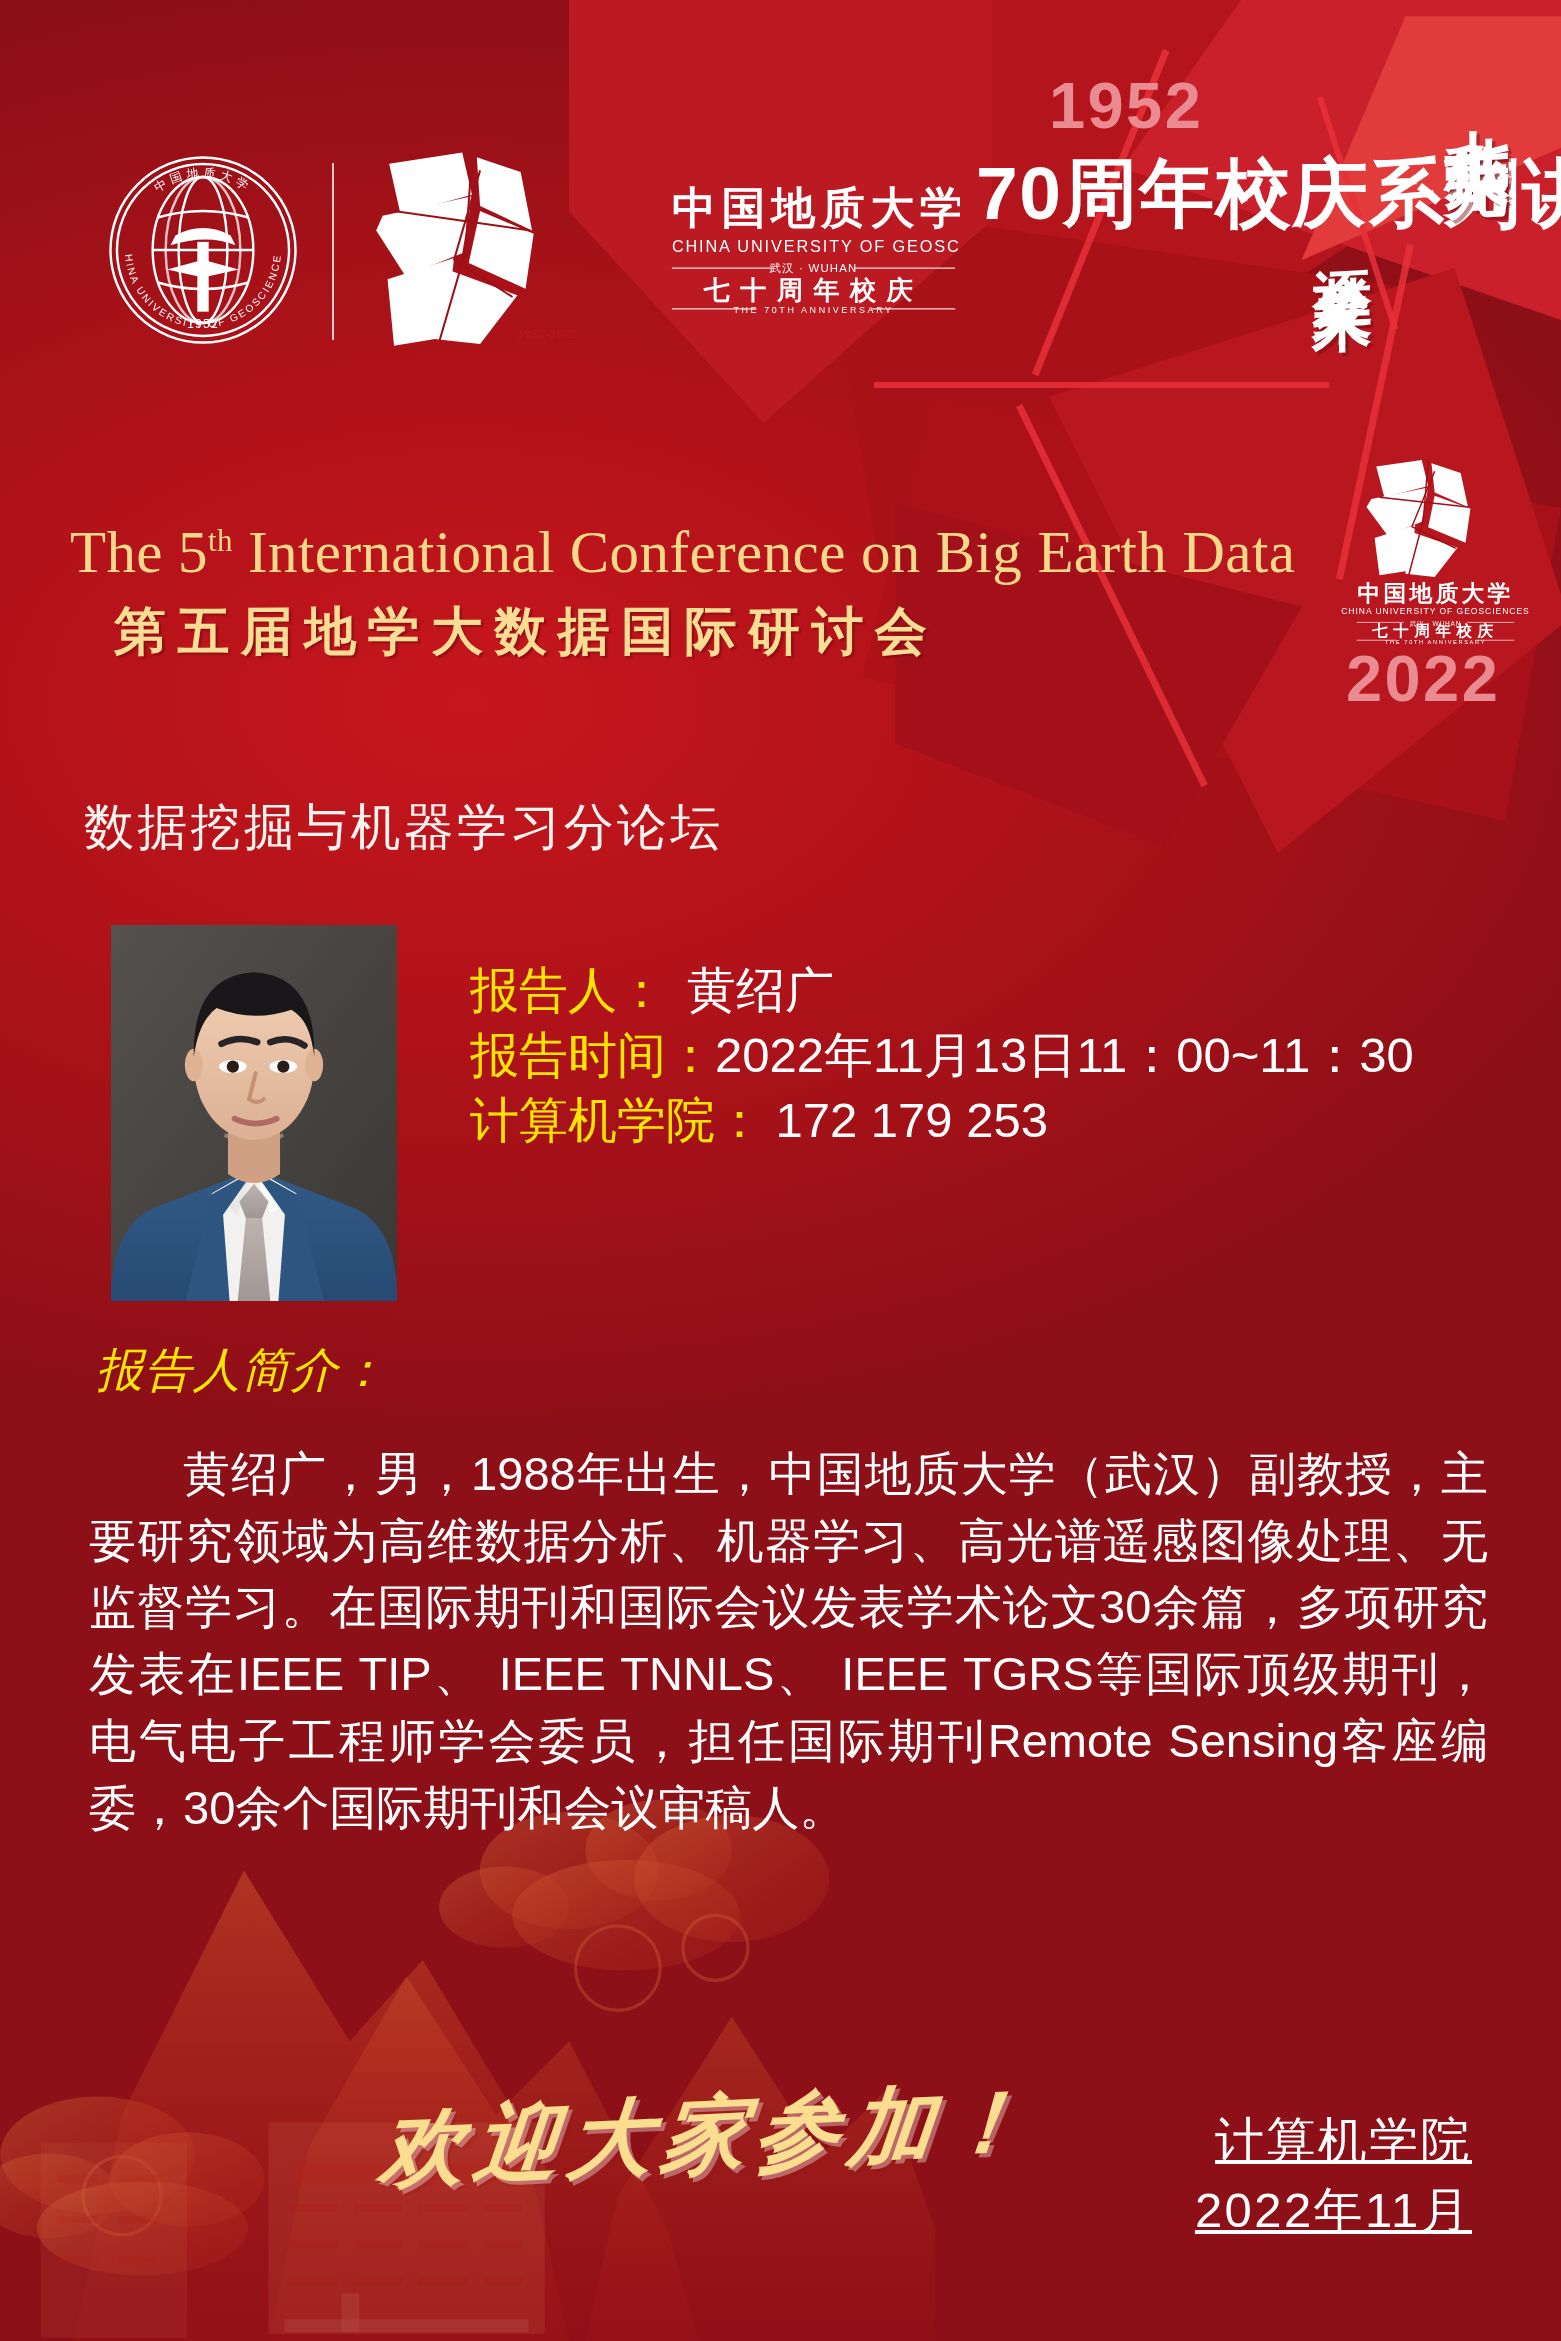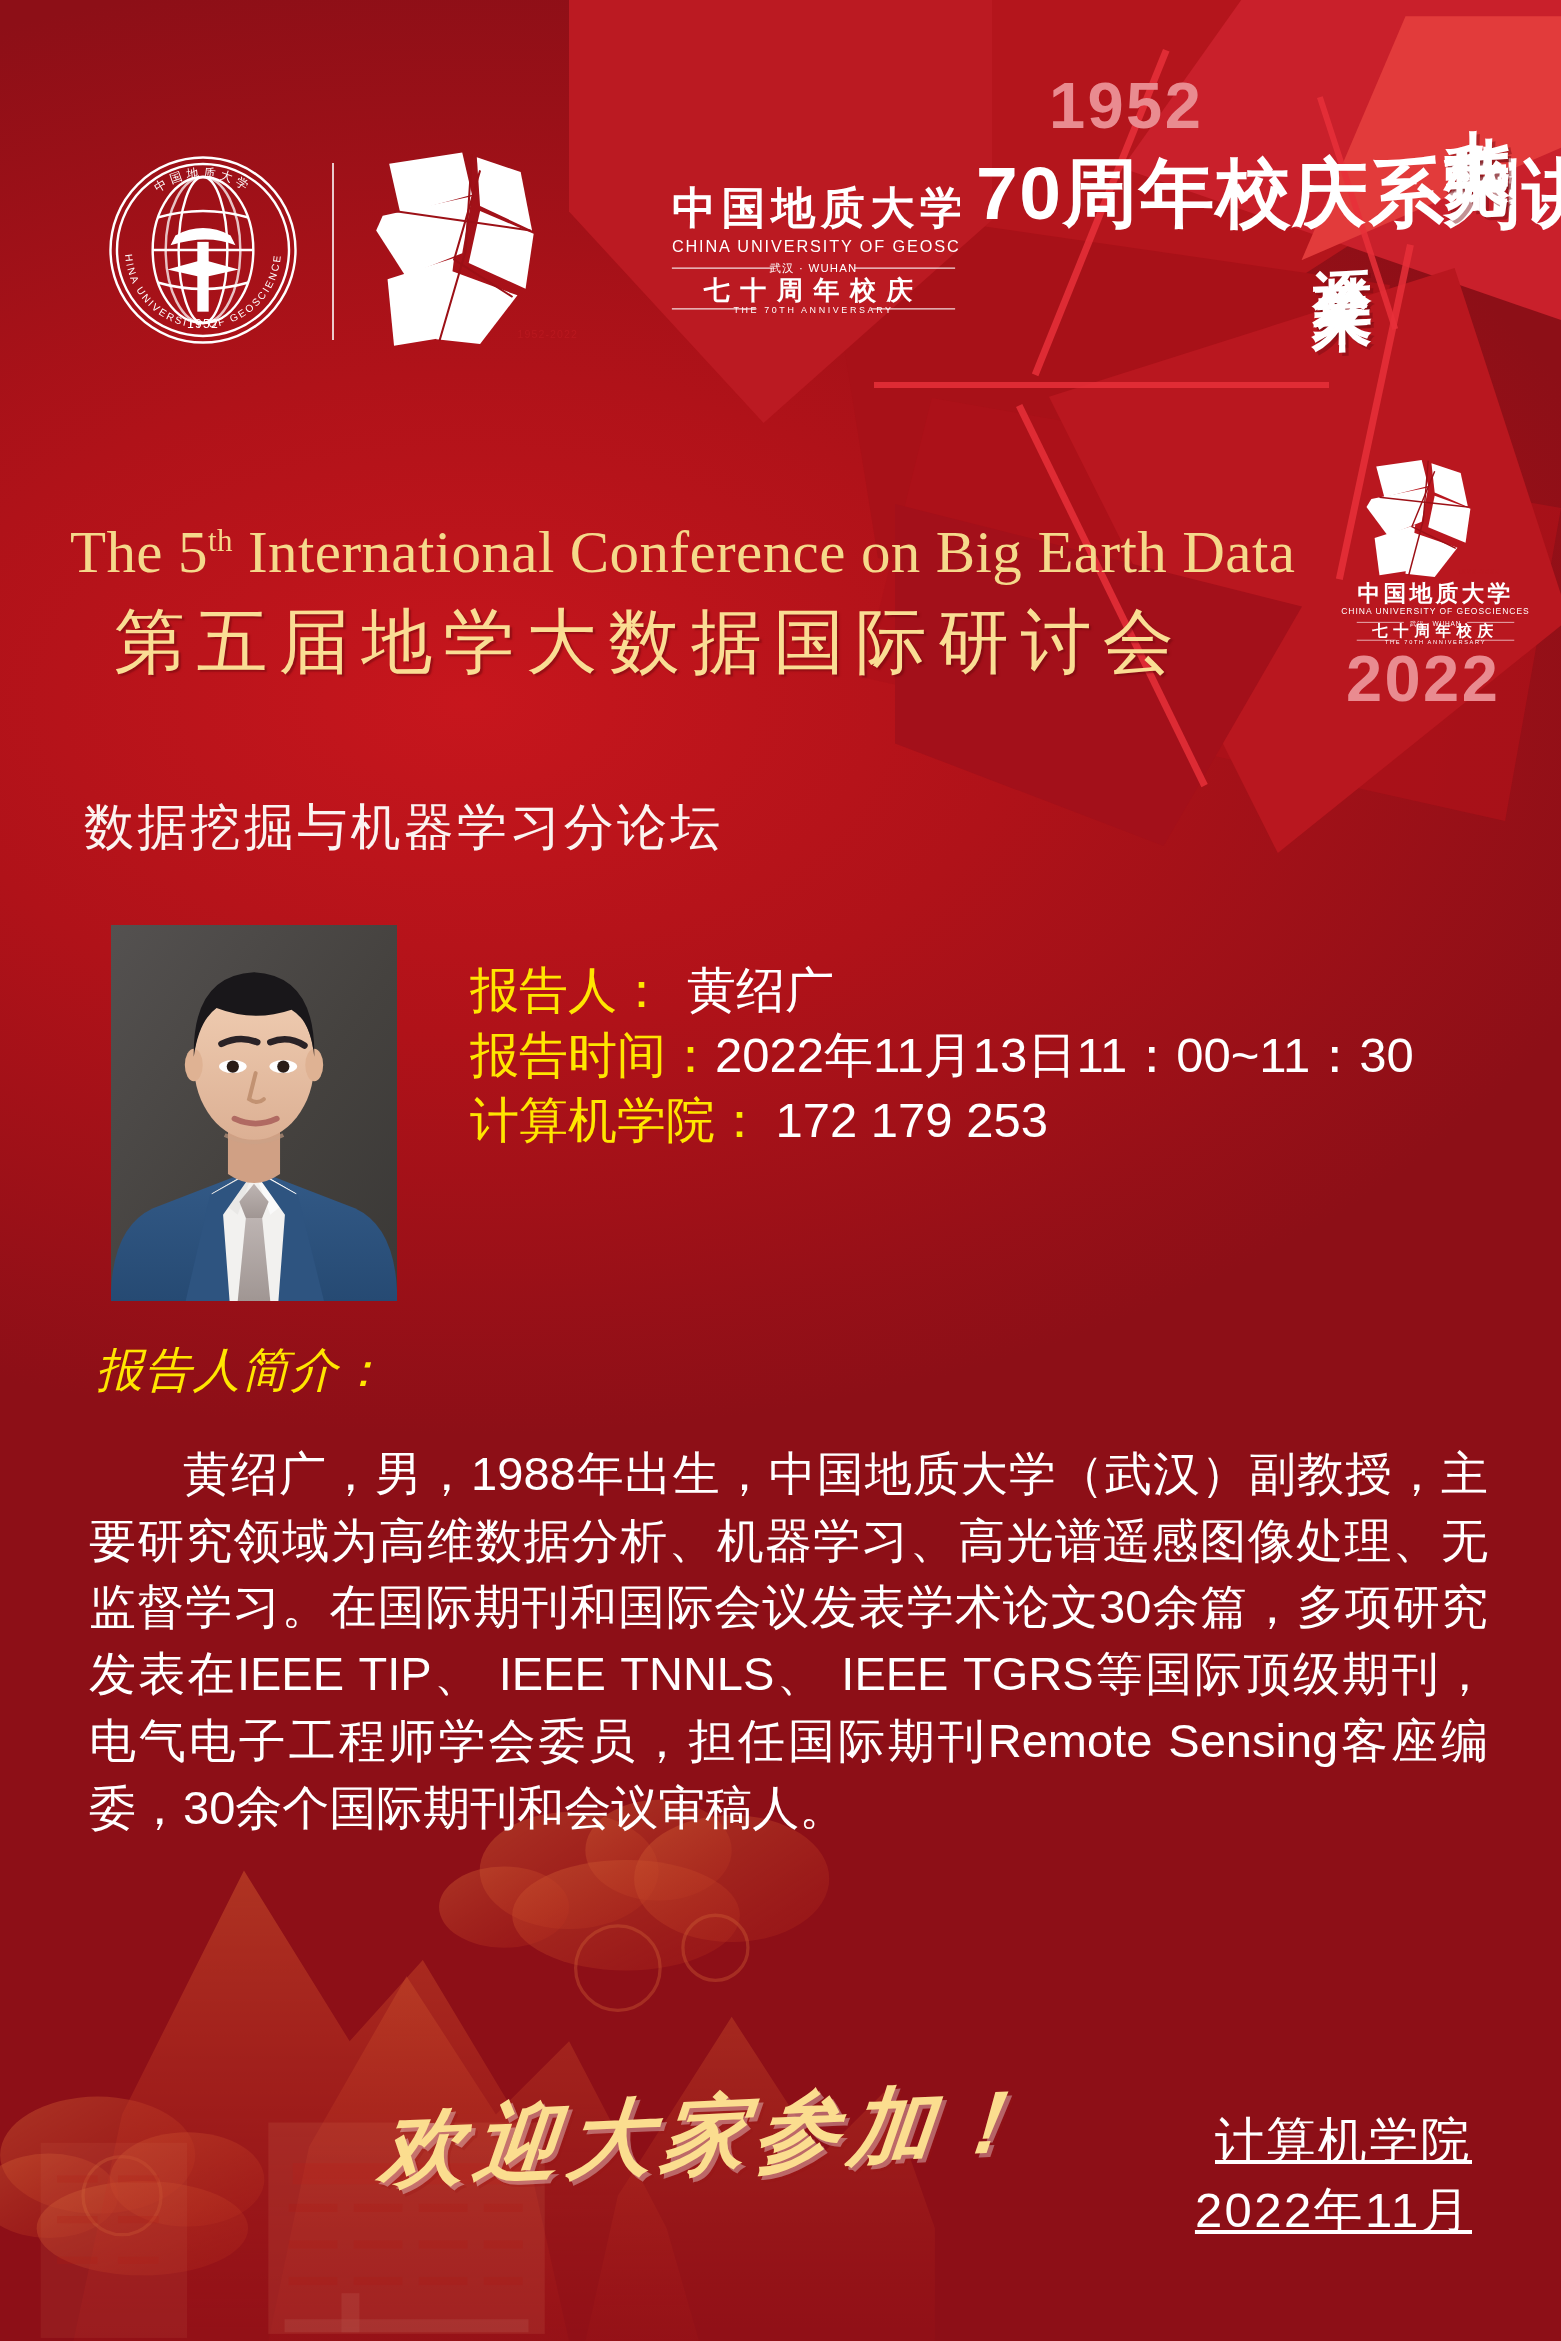--- a/index.html
+++ b/index.html
@@ -88,21 +88,21 @@
   .anniv-logo { position:absolute; left:1334px; top:455px; width:203px; height:191px; }
 
   
   .conf-en { position:absolute; left:70px; top:520px;
     font-family:"Liberation Serif","DejaVu Serif",serif;
     font-size:59px; color:#f5d98b; white-space:nowrap; line-height:1.1;
     letter-spacing:0.4px;text-align:center; }
   .conf-en sup { font-size:31px; vertical-align:super; }
   .conf-cn { position:absolute; left:114px; top:602px;
     font-family:"Liberation Serif","DejaVu Serif",serif;
-    font-size:71px; font-weight:normal; color:#fadd94; letter-spacing:11.4px;
+    font-size:52px; font-weight:bold; color:#fadd94; letter-spacing:11.4px;
     white-space:nowrap; line-height:1.15;
     text-shadow: 2.4px 2.4px 1.6px rgba(110,8,14,.5); }
 
   
   .forum { position:absolute; left:84px; top:794px;
     font-size:50px; color:#fbf3f0; letter-spacing:3.3px; white-space:nowrap;font-family:Liberation Serif, serif; }
 
   
   .portrait { position:absolute; left:111px; top:925px; width:286px; height:376px;
     overflow:hidden; background:#4a4a4a; }

